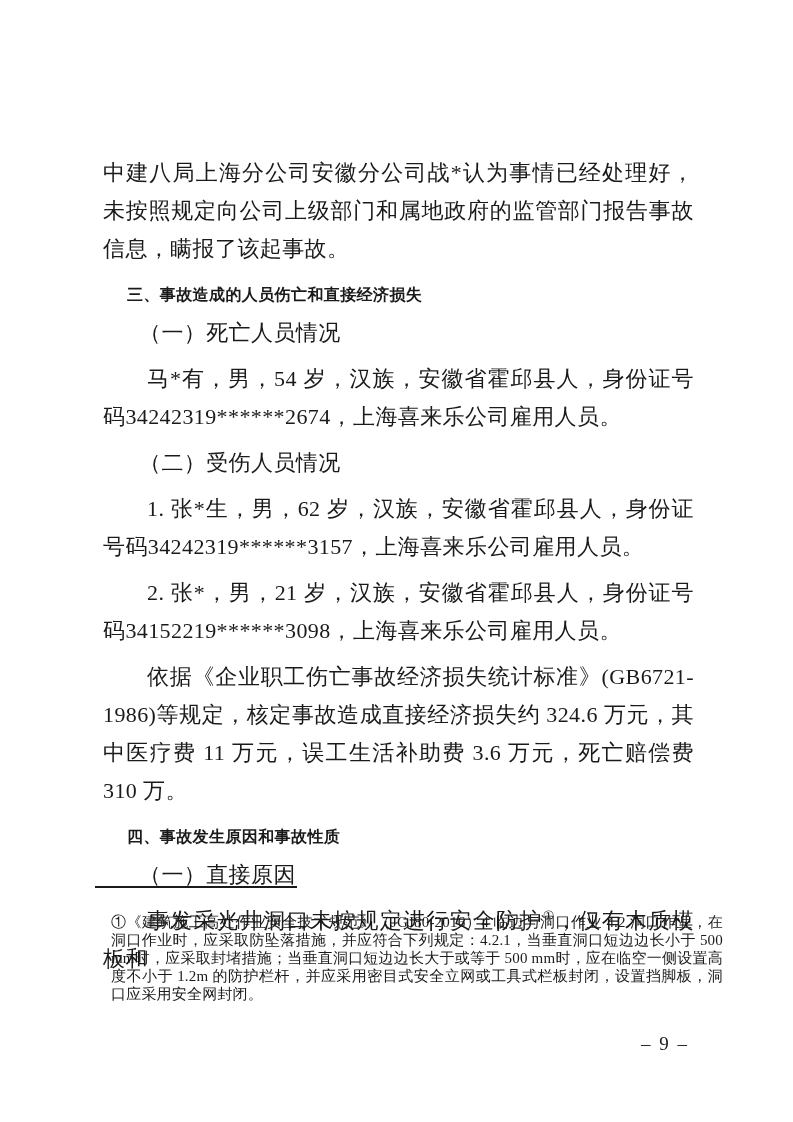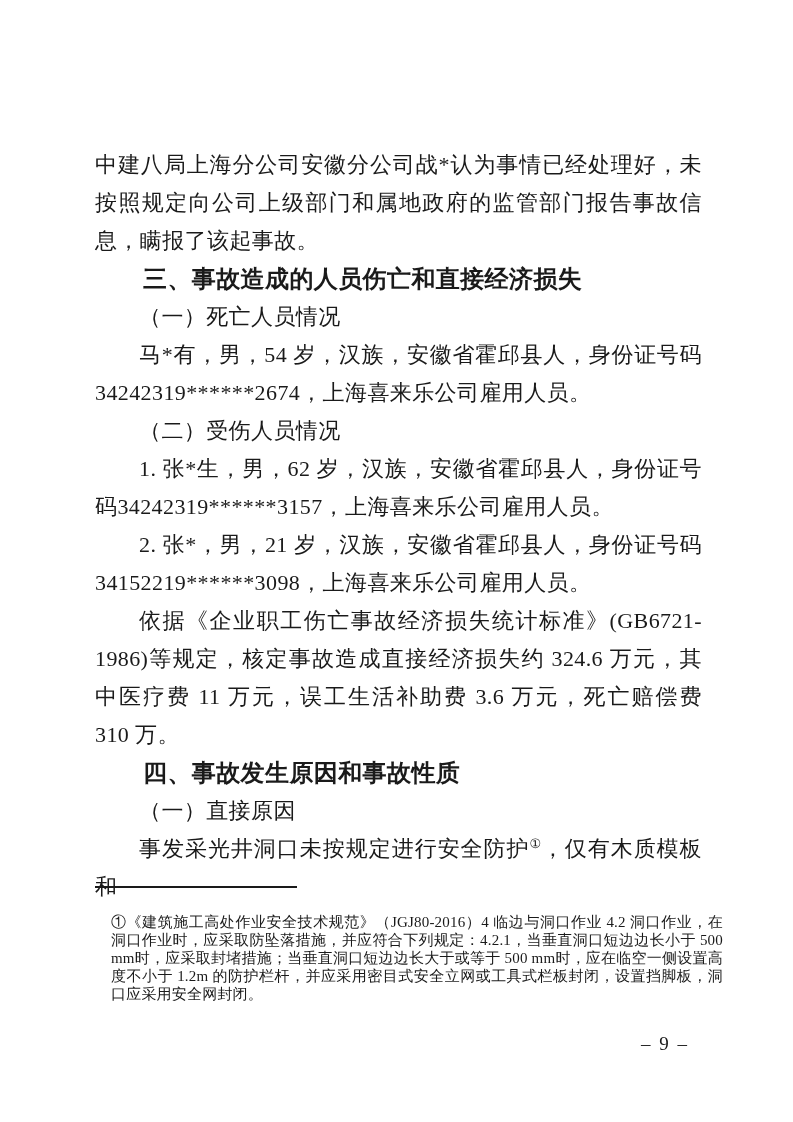--- a/index.html
+++ b/index.html
@@ -21,32 +21,32 @@
     position: absolute;
     left: 95px;
     width: 607px;
     top: 146px;
     font-size: 22px;
     line-height: 38px;
     text-align: justify;
     letter-spacing: 0.4px;
   }
   .para {
-    margin: 0;
+    margin: 8px;
     text-indent: 2em;
   }
   .para.no-indent {
     text-indent: 0;
   }
   .heading-1 {
     margin: 0;
     text-indent: 2em;
     font-family: "Liberation Sans", "DejaVu Sans", sans-serif;
     font-weight: bold;
-    font-size: 24px;
+    font-size: 16px;
     line-height: 38px;
   }
   .heading-2 {
     margin: 0;
     text-indent: 2em;
     font-weight: normal;
     font-size: 22px;
     line-height: 38px;
   }
   sup.fn-ref {

